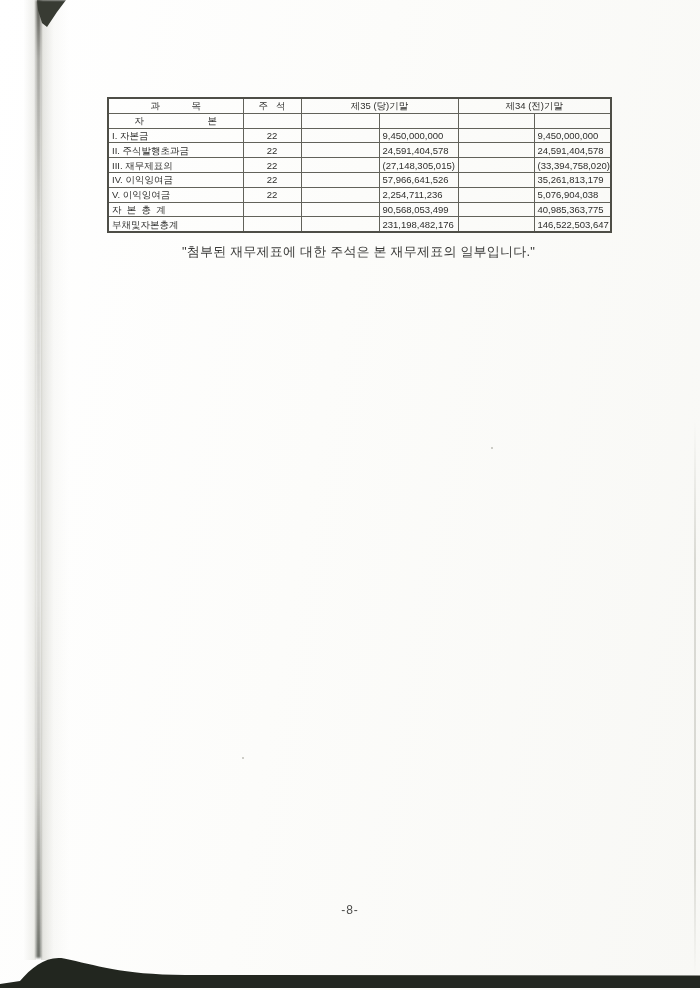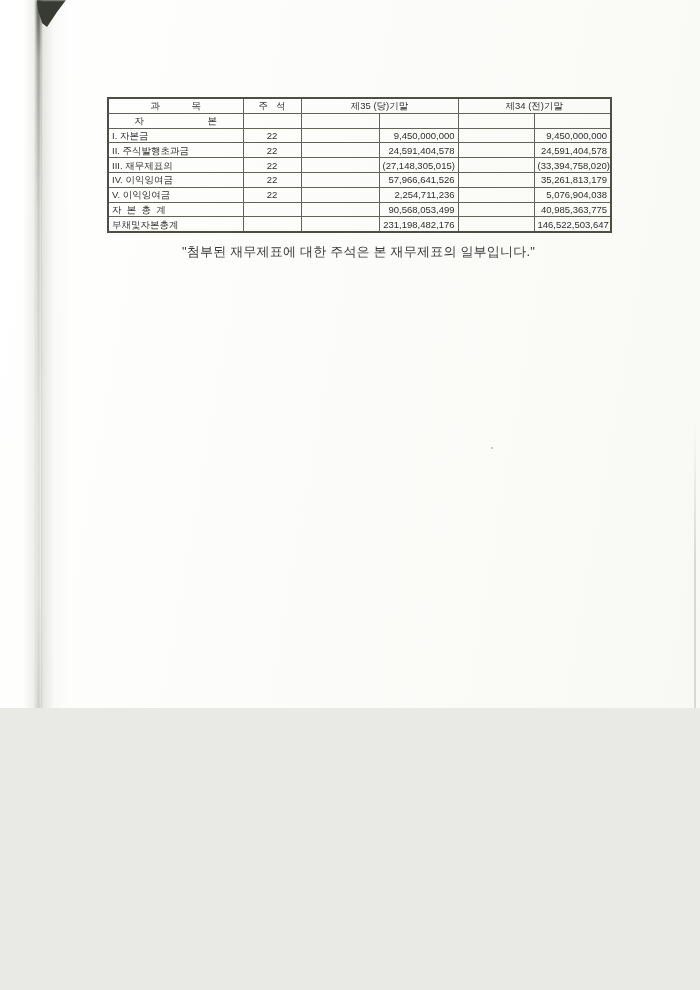--- a/index.html
+++ b/index.html
@@ -1,18 +1,18 @@
 <!DOCTYPE html>
 <html lang="ko"><head>
 <meta charset="utf-8">
 <style>
   html,body{margin:0;padding:0;background:#e9e9e6;}
   .page{
     position:relative;
-    width:700px;height:708px;
+    width:700px;height:990px;
     margin:0 auto;
     background:linear-gradient(100deg,#ffffff 0%,#fcfcfa 45%,#f8f8f5 100%);
     overflow:hidden;
     font-family:"Liberation Sans","DejaVu Sans",sans-serif;
     color:#2f2f2f;
   }
 
   
   .gutter-line{
     position:absolute;left:36px;top:0;width:5px;height:958px;
@@ -59,21 +59,21 @@
   }
   table.fin td{
     border:1px solid #62625a;
     height:13.8px;padding:0 3px;
     white-space:pre;overflow:hidden;
     vertical-align:middle;
   }
   td.hd{text-align:center;}
   td.lbl{text-align:left;margin-left:44px;}
   td.ctr{text-align:center;}
-  td.num{text-align:right;}
+  td.num{text-align:left;}
 </style>
 </head>
 <body>
 
 <div class="page">
 
   <div class="gutter-left-soft"></div>
   <div class="gutter-soft"></div>
   <div class="gutter-line"></div>
   <div class="corner-wedge"></div>

